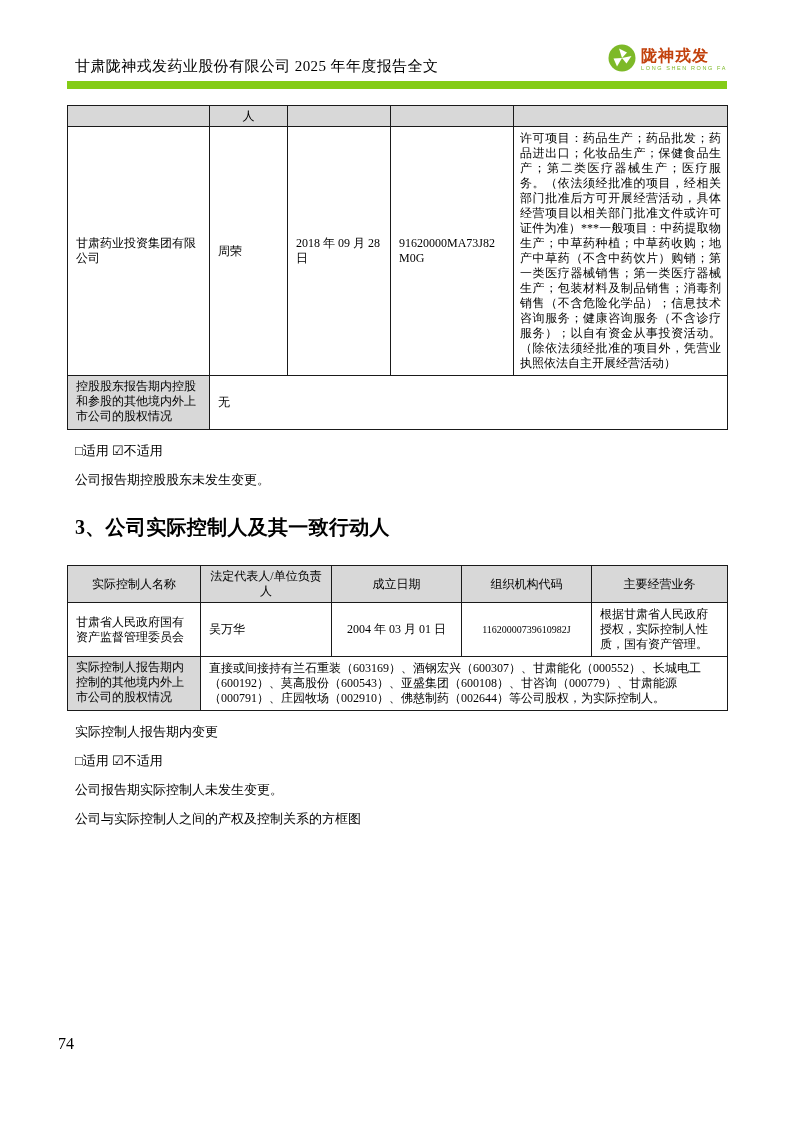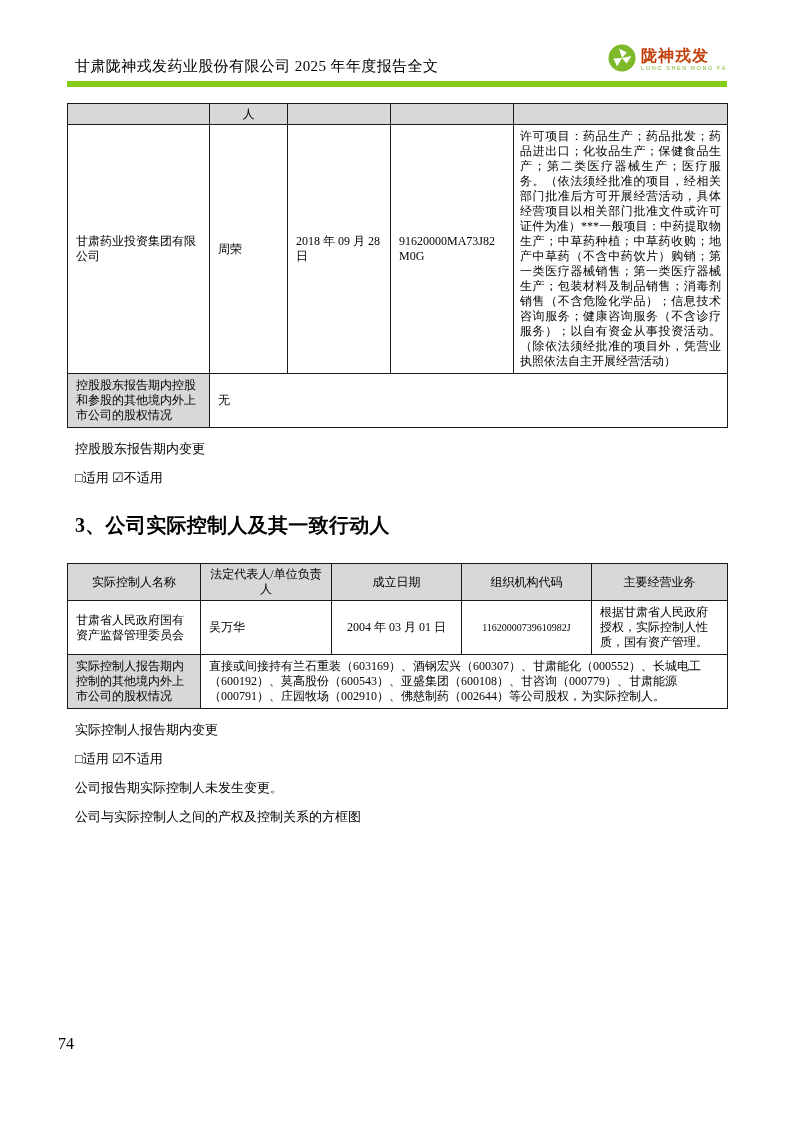--- a/index.html
+++ b/index.html
@@ -16,21 +16,21 @@
   }
   .content { padding: 0 66px 0 67px; }
 
   
   .doc-header {
     display: flex;
     justify-content: space-between;
     align-items: flex-end;
     padding-top: 44px;
     padding-bottom: 5px;
-    border-bottom: 6px solid #84cc16;
+    border-bottom: 8px solid #84cc16;
   }
   .doc-title { font-size: 15px; letter-spacing: 0.4px; padding-left: 8px; }
   .logo { display: flex; align-items: center; gap: 5px; }
   .logo-text { display: flex; flex-direction: column; line-height: 1; }
   .logo-zh { font-size: 16px; font-weight: 700; color: #c2410c; letter-spacing: 1px; font-family: "Liberation Sans", sans-serif; }
   .logo-en { font-size: 5.5px; color: #7db928; letter-spacing: 1.6px; margin-top: 2px; font-family: "Liberation Sans", sans-serif; }
 
   
   table {
     border-collapse: collapse;
@@ -46,21 +46,21 @@
     font-weight: 400;
     word-wrap: break-word;
   }
   .th-bg { background: #d8d8d8; }
   .c { text-align: center; }
   .l { text-align: left; }
   .t1 { margin-top: 16px; }
   .t1 .hdr-row td { height: 21px; padding: 2px 4px; }
   .scope-cell { text-align: justify; padding: 4px 6px; }
   .code-break { word-break: break-all; }
-  .label-3l { height: 54px; }
+  .label-3l { height: 54px; font-family: Liberation Mono, monospace; }
   .t2 { margin-top: 11px; padding-left: 24px; }
   .t2 th { height: 37px; padding: 2px 6px; }
   .code-cell { font-size: 10px; white-space: nowrap; padding: 3px 2px; }
   .biz-cell { padding: 4px 8px; text-align: left; }
 
   
   .para { font-size: 13px; line-height: 16px; margin: 13px 0; padding-left: 8px; }
   .section-heading { font-size: 20px; font-weight: 700; margin: 26px 0 24px; padding-left: 8px; letter-spacing: 0.3px; }
   .info-line { font-size: 13px; line-height: 16px; margin: 9px 0; padding-left: 8px; }
 
@@ -114,22 +114,22 @@
         <td class="l code-break">91620000MA73J82M0G</td>
         <td class="scope-cell">许可项目：药品生产；药品批发；药品进出口；化妆品生产；保健食品生产；第二类医疗器械生产；医疗服务。（依法须经批准的项目，经相关部门批准后方可开展经营活动，具体经营项目以相关部门批准文件或许可证件为准）***一般项目：中药提取物生产；中草药种植；中草药收购；地产中草药（不含中药饮片）购销；第一类医疗器械销售；第一类医疗器械生产；包装材料及制品销售；消毒剂销售（不含危险化学品）；信息技术咨询服务；健康咨询服务（不含诊疗服务）；以自有资金从事投资活动。（除依法须经批准的项目外，凭营业执照依法自主开展经营活动）</td>
       </tr>
       <tr>
         <td class="th-bg l label-3l">控股股东报告期内控股和参股的其他境内外上市公司的股权情况</td>
         <td class="l" colspan="4">无</td>
       </tr>
     </tbody>
       </table>
 
-    <p class="para">控股股东报告期内变更</p>
     <p class="para">□适用 ☑不适用</p>
+    <p class="para">公司报告期控股股东未发生变更。</p>
 
     <div class="section-heading">3、公司实际控制人及其一致行动人</div>
 
     <table class="t2">
       <colgroup>
         <col style="width:133px">
           <col style="width:131px">
           <col style="width:130px">
           <col style="width:130px">
           <col style="width:136px">

